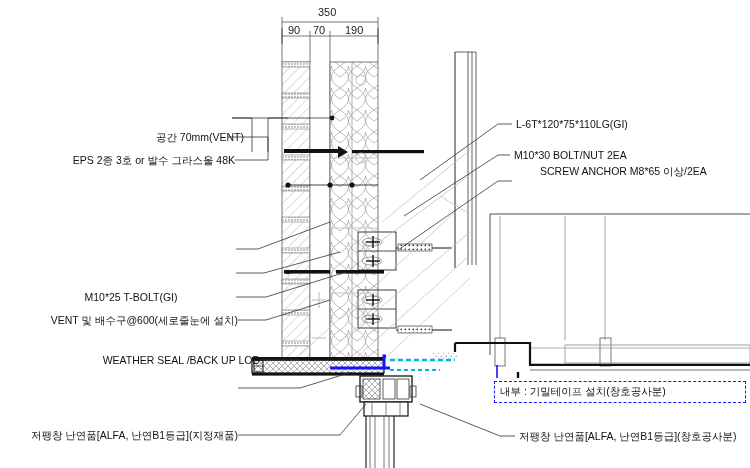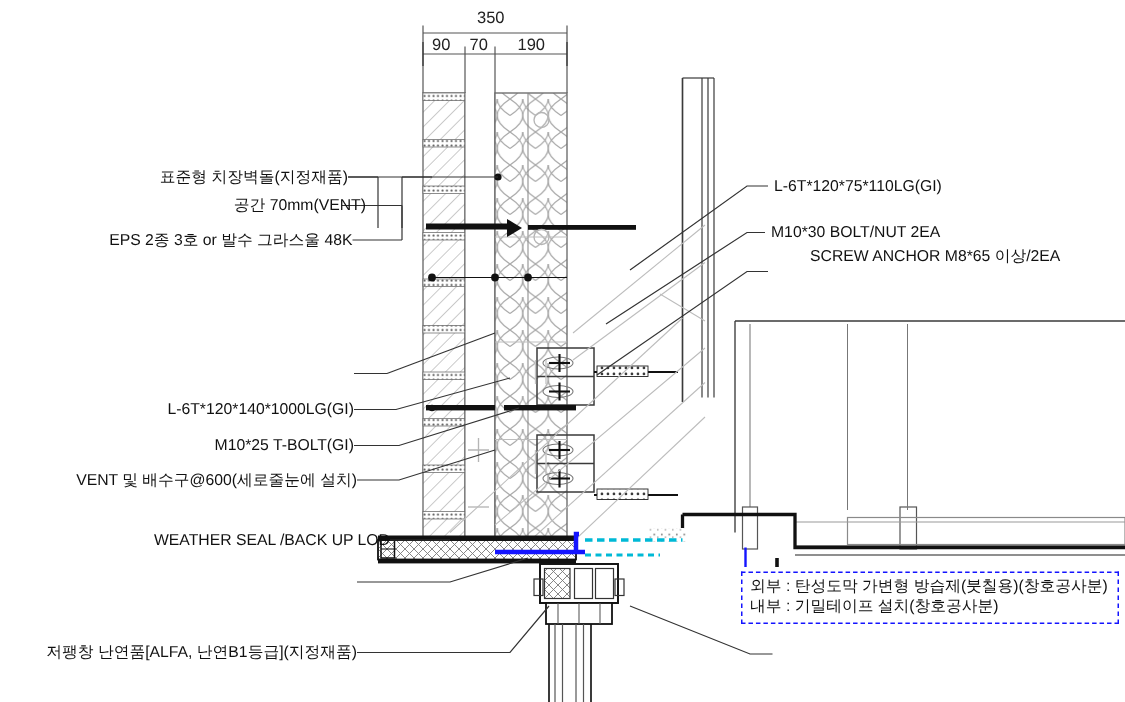--- a/index.html
+++ b/index.html
@@ -282,33 +282,31 @@
       <line x1="497" y1="365" x2="497" y2="378" stroke="#1414ff" stroke-width="1.6"></line>
       <line x1="518" y1="372" x2="518" y2="378" stroke="#111" stroke-width="2.4"></line>
     </g>
   </svg>
 
   <div class="dimtxt" style="left:318px;top:6px;">350</div>
   <div class="dimtxt" style="left:288px;top:24px;">90</div>
   <div class="dimtxt" style="left:313px;top:24px;">70</div>
   <div class="dimtxt" style="left:345px;top:24px;">190</div>
 
-  <div class="lbl r" style="left:32px;top:112px;width:200px;">표준형 치장벽돌(지정재품)</div>
   <div class="lbl r" style="left:48px;top:131px;width:196px;">공간 70mm(VENT)</div>
   <div class="lbl r" style="left:8px;top:154px;width:227px;">EPS 2종 3호 or 발수 그라스울 48K</div>
 
-  <div class="lbl r" style="left:26px;top:267px;width:210px;">L-6T*120*140*1000LG(GI)</div>
-  <div class="lbl r" style="left:26px;top:291px;width:210px;">M10*25 T-BOLT(GI)</div>
+  <div class="lbl r" style="left:26px;top:291px;width:210px;text-align:center;">M10*25 T-BOLT(GI)</div>
   <div class="lbl r" style="left:10px;top:314px;width:228px;">VENT 및 배수구@600(세로줄눈에 설치)</div>
 
   <div class="lbl r" style="left:50px;top:354px;width:210px;">WEATHER SEAL /BACK UP LOD</div>
   <div class="lbl r" style="left:10px;top:429px;width:228px;">저팽창 난연품[ALFA, 난연B1등급](지정재품)</div>
 
   <div class="lbl" style="left:516px;top:118px;">L-6T*120*75*110LG(GI)</div>
   <div class="lbl" style="left:514px;top:149px;">M10*30 BOLT/NUT 2EA</div>
   <div class="lbl" style="left:516px;top:165px;margin-left:24px;">SCREW ANCHOR M8*65 이상/2EA</div>
+  <div class="lbl" style="left:519px;top:430px;">저팽창 난연품[ALFA, 난연B1등급](창호공사분)</div>
 
   <div class="noteBox" style="left:494px;top:381px;width:252px;">
-    <div>외부 : 탄성도막 가변형 방습제(붓칠용)(창호공사분)</div>
     <div>내부 : 기밀테이프 설치(창호공사분)</div>
   </div>
 
 </div>
 
 </body></html>

